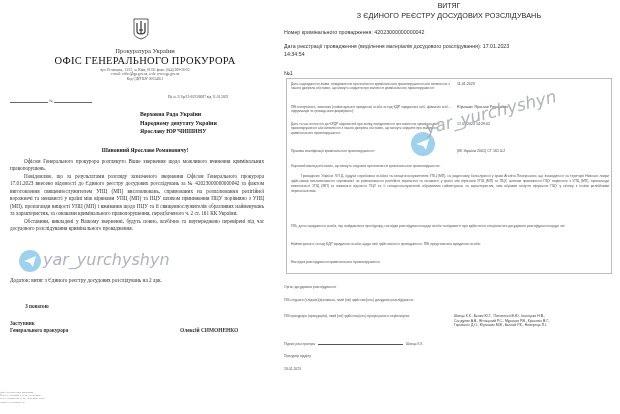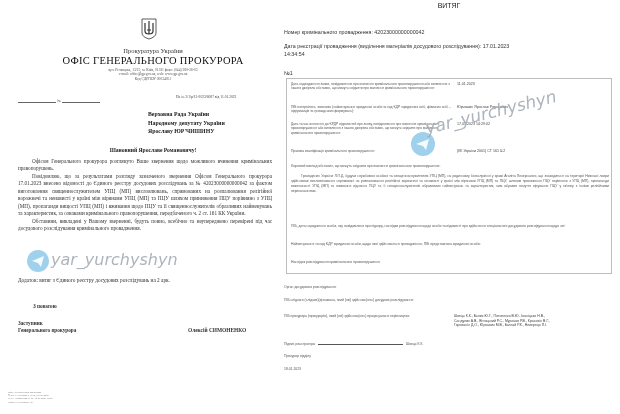--- a/index.html
+++ b/index.html
@@ -2,21 +2,21 @@
 <html><head>
   <meta charset="utf-8">
   <style>
     html, body { margin: 0; padding: 0; }
     body {
       width: 620px; height: 414px; overflow: hidden; position: relative;
       background: #ffffff;
     }
     .page { position: absolute; background: #fff; }
     #left-page {
-      left: 8px; top: 0; width: 278px; height: 414px;
+      left: 0; top: 0; width: 278px; height: 414px;
       font-family: "Liberation Serif", "DejaVu Serif", serif; color: #222; padding-left: 13px;
     }
     #right-page {
       left: 278px; top: 0; width: 342px; height: 414px;
       font-family: "Liberation Sans", "DejaVu Sans", sans-serif; color: #333;
     }
     .abs { position: absolute; }
 
     
     .emblem { left: 133px; top: 18px; width: 16px; height: 22px; }
@@ -125,20 +125,21 @@
   <div class="wm-circle" style="left:19px; top:250px; width:22px; height:22px;">
     <svg class="wm-plane" viewBox="0 0 22 22" width="22" height="22">
       <path d="M5 11 L17 6 L14 17 L11 13 Z" fill="#fff" opacity="0.9"></path>
     </svg>
   </div>
   <div class="abs wm" style="left:43px; top:250px; font-size:16px; font-style:italic;">yar_yurchyshyn</div>
 </div>
 
 <div class="page" id="right-page">
   <div class="abs r-title1">ВИТЯГ</div>
+  <div class="abs r-title2">З ЄДИНОГО РЕЄСТРУ ДОСУДОВИХ РОЗСЛІДУВАНЬ</div>
 
   <div class="abs r-line r-num">
     <span>Номер кримінального провадження:</span>
     <span>42023000000000042</span>
   </div>
   <div class="abs r-line r-date">
     <span>Дата реєстрації провадження (виділення матеріалів досудового розслідування):</span>
     <span>17.01.2023</span><br>
     <span>14:34:54</span>
   </div>

